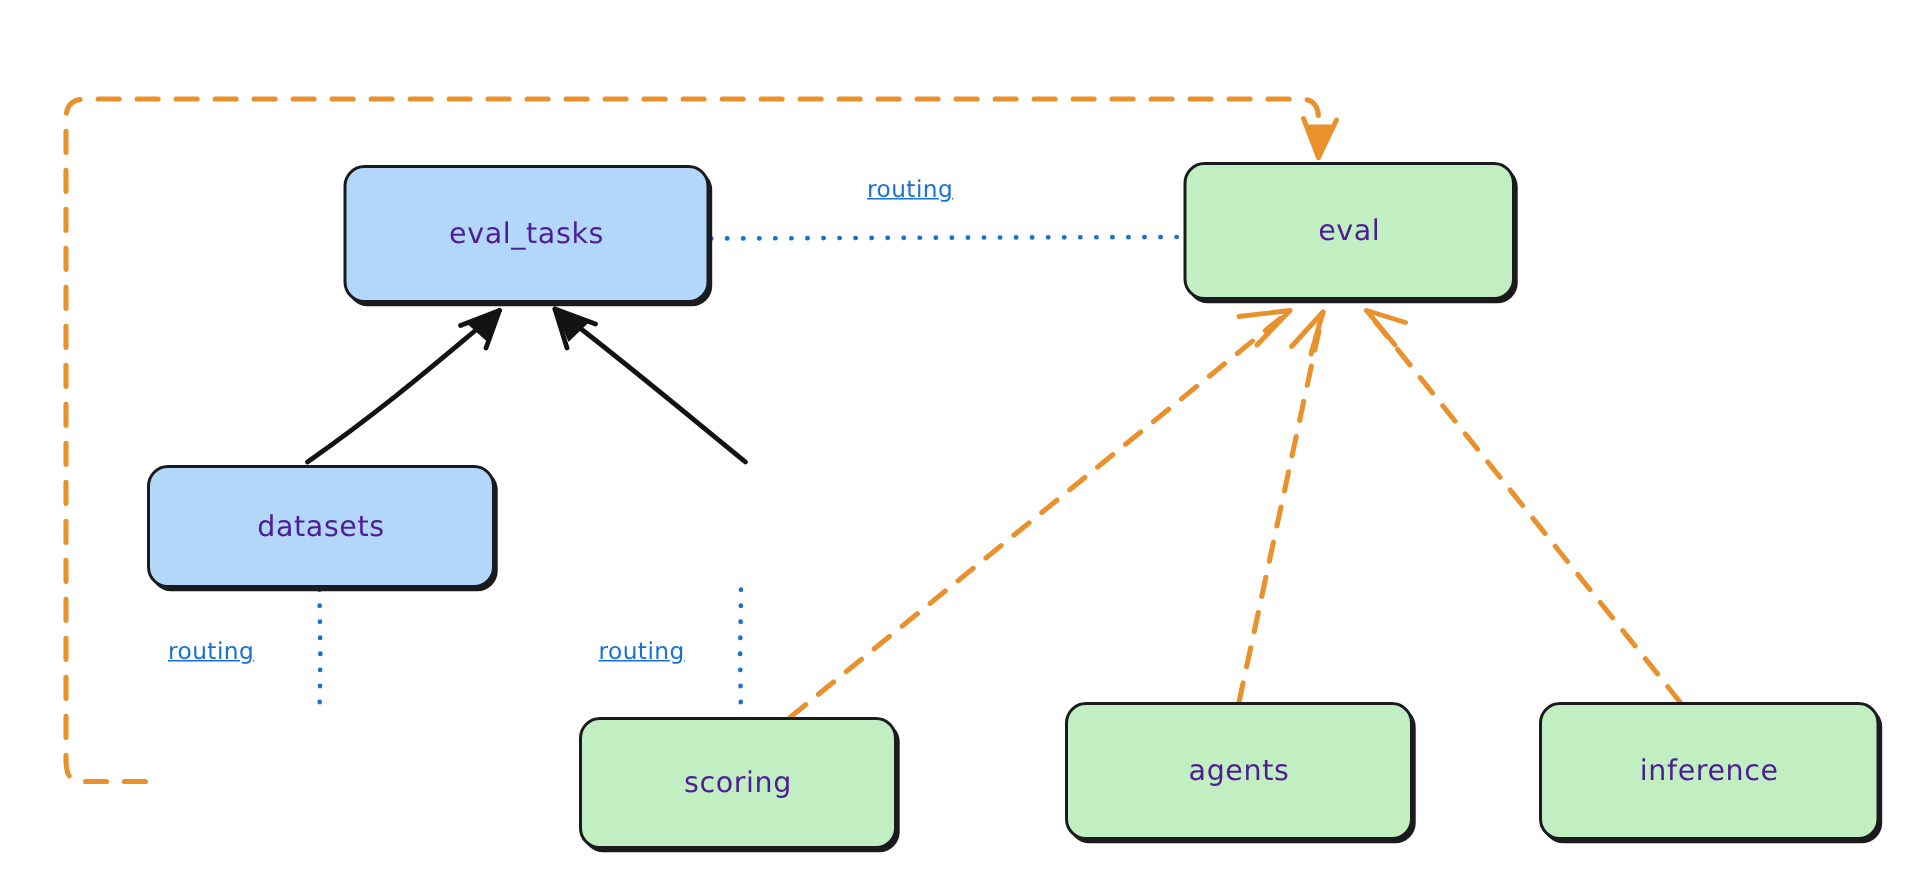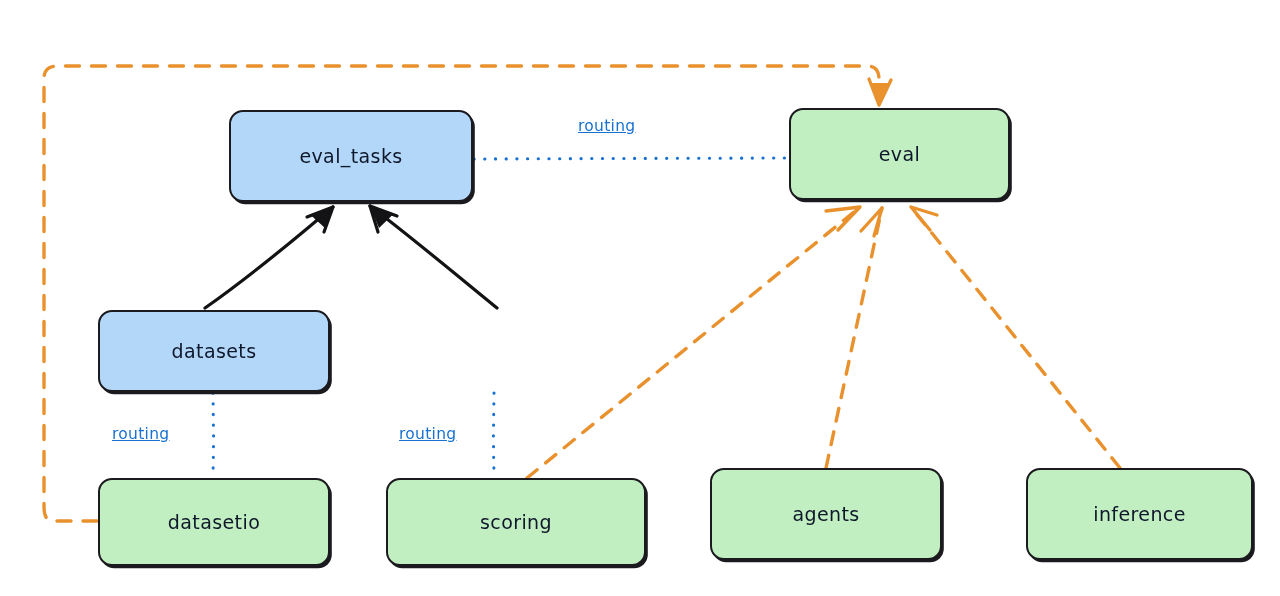--- a/index.html
+++ b/index.html
@@ -29,21 +29,21 @@
     position: absolute;
     box-sizing: border-box;
     border: 2.6px solid #1b1b1f;
     border-radius: 14px;
     display: flex;
     align-items: center;
     justify-content: center;
     font-family: "DejaVu Sans", sans-serif;
     font-size: 19px;
     letter-spacing: 0.4px;
-    color: #0f172a;
+    color: #4c1d95;
     box-shadow: 2.2px 2.6px 0 -0.4px #1b1b1f;
   }
   .node.blue  { background: #b3d7f9; }
   .node.green { background: #c2efc2; }
   .node-label {
     pointer-events: none;
     white-space: nowrap;
   }
   .edge-label {
     position: absolute;
@@ -114,25 +114,22 @@
 
   <div class="node green" style="left:789px; top:108px; width:221px; height:92px;justify-content:center;">
     <span class="node-label">eval</span>
   </div>
 
   <div class="node blue" style="left:98px; top:310px; width:232px; height:82px;">
     <span class="node-label">datasets</span>
   </div>
 
 
-  <div class="node green" style="left:98px; top:478px; width:232px; height:88px;">
-    <span class="node-label">datasetio</span>
-  </div>
 
-  <div class="node green" style="left:386px; top:478px; width:260px; height:88px;">
+  <div class="node green" style="left:386px; top:478px; width:212px; height:88px;">
     <span class="node-label">scoring</span>
   </div>
 
   <div class="node green" style="left:710px; top:468px; width:232px; height:92px;">
     <span class="node-label">agents</span>
   </div>
 
   <div class="node green" style="left:1026px; top:468px; width:227px; height:92px;">
     <span class="node-label">inference</span>
   </div>

